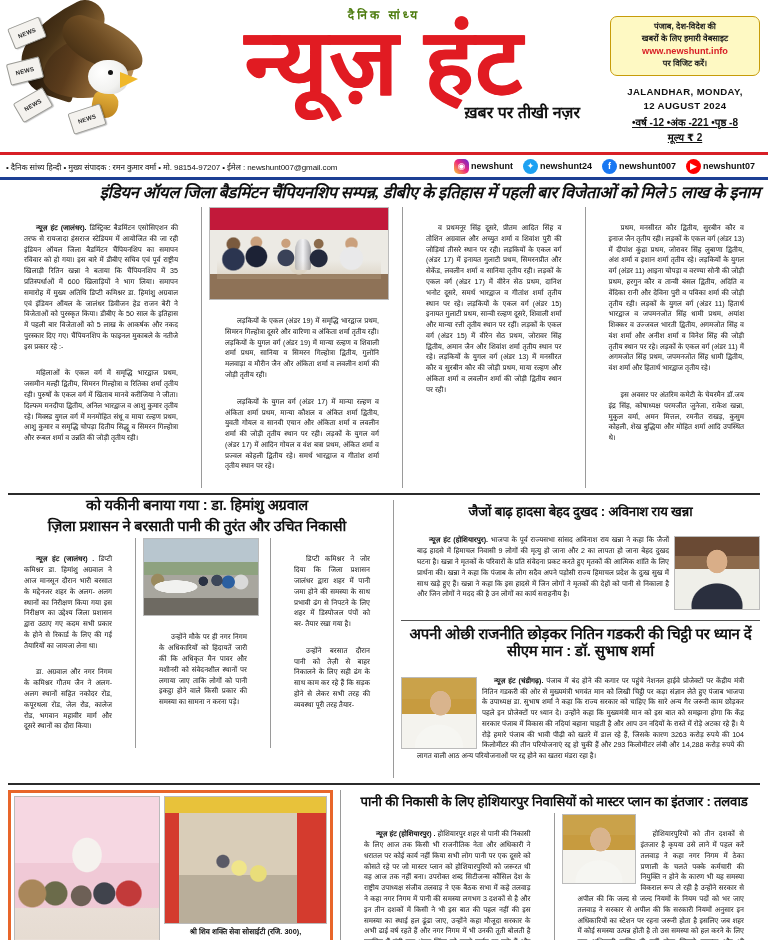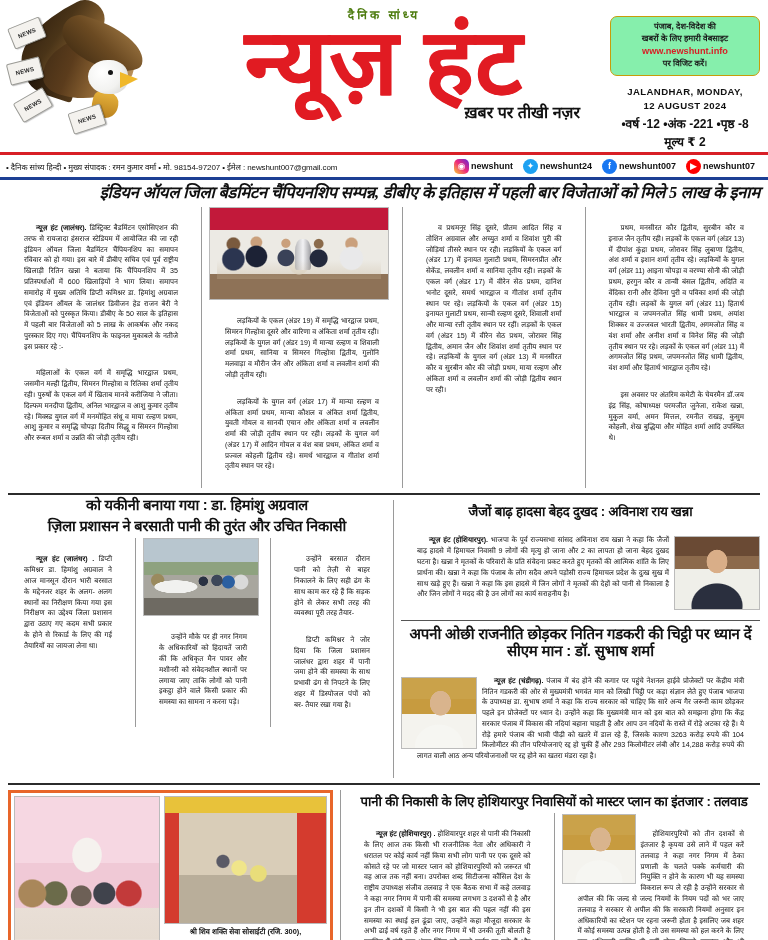--- a/index.html
+++ b/index.html
@@ -142,42 +142,43 @@
     padding-right: 30px;
     margin-top: -6px;
   }
 
   .meta-block {
     flex: 0 0 150px;
     text-align: center;
     padding-top: 12px;
   }
   .web-box {
-    background: #86efac;
+    background: #fef9c3;
     border: 1px solid #c79c0a;
     border-radius: 7px;
     padding: 4px 3px 5px 3px;
     font-size: 8.2px;
     font-weight: bold;
     line-height: 1.45;
     color: #1a1a1a;
   }
   .web-url { color: #d81f26; font-size: 9.2px; }
   .place-line {
     margin-top: 9px;
     font-size: 9.6px;
     font-weight: bold;
     letter-spacing: .4px;
     line-height: 1.45;
   }
   .issue-line {
-    font-size: 12px;
+    font-size: 10px;
     font-weight: bold;
     margin-top: 2px;
     line-height: 1.5;
+    text-decoration: underline;
   }
 
   
   .rule-red { height: 3px; background: #d81f26; }
   .rule-blue { height: 3px; background: #1c3f94; }
   .contact-strip {
     height: 22px;
     display: flex;
     align-items: center;
     padding: 0 6px;
@@ -441,30 +442,31 @@
 
   <div class="cols">
 
     <div style="flex:0 0 378px">
       <div class="sec-head" style="margin-top:-3px">को यकीनी बनाया गया : डा. हिमांशु अग्रवाल</div>
       <div class="sec-head">ज़िला प्रशासन ने बरसाती पानी की तुरंत और उचित निकासी</div>
 
       <div class="cols">
         <div class="col" style="flex:0 0 120px">
           <p><span class="dateline">न्यूज़ हंट (जालंधर) .</span> <span>डिप्टी कमिश्नर डा. हिमांशु अग्रवाल ने आज मानसून दौरान भारी बरसात के मद्देनजर शहर के अलग- अलग स्थानों का निरीक्षण किया गया इस निरीक्षण का उद्देश्य जिला प्रशासन द्वारा उठाए गए कदम सभी प्रकार के होने से रिकार्ड के लिए की गई तैयारियों का जायजा लेना था।</span></p>
+          <p>डा. अग्रवाल और नगर निगम के कमिश्नर गौतम जैन ने अलग-अलग स्थानों सहित नकोदर रोड, कपूरथला रोड, जेल रोड, कालेज रोड, भगवान महावीर मार्ग और दूसरे स्थानों का दौरा किया।</p>
         </div>
         <div class="vrule"></div>
         <div class="col" style="flex:0 0 120px">
           <div class="photo ph-street" style="width:116px;height:78px;margin-bottom:3px"></div>
           <p>उन्होंने मौके पर ही नगर निगम के अधिकारियों को हिदायतें जारी कीं कि अधिकृत मैन पावर और मशीनरी को संवेदनशील स्थानों पर लगाया जाए ताकि लोगों को पानी इकट्ठा होने वाले किसी प्रकार की समस्या का सामना न करना पड़े।</p>
         </div>
         <div class="vrule"></div>
         <div class="col" style="flex:1 1 0">
+          <p>डिप्टी कमिश्नर ने जोर दिया कि जिला प्रशासन जालंधर द्वारा शहर में पानी जमा होने की समस्या के साथ प्रभावी ढंग से निपटने के लिए शहर में डिस्पोजल पंपों को बर- तैयार रखा गया है।</p>
           <p>उन्होंने बरसात दौरान पानी को तेज़ी से बाहर निकालने के लिए सही ढंग के साथ काम कर रहे हैं कि सड़क होने से लेकर सभी तरह की व्यवस्था पूरी तरह तैयार-</p>
-          <p>डिप्टी कमिश्नर ने जोर दिया कि जिला प्रशासन जालंधर द्वारा शहर में पानी जमा होने की समस्या के साथ प्रभावी ढंग से निपटने के लिए शहर में डिस्पोजल पंपों को बर- तैयार रखा गया है।</p>
         </div>
       </div>
     </div>
 
     <div class="vrule"></div>
 
     <div style="flex:1 1 0">
 
       <div class="sec-head sm">जैजों बाढ़ हादसा बेहद दुखद : अविनाश राय खन्ना</div>
       <div class="col clearfix">

